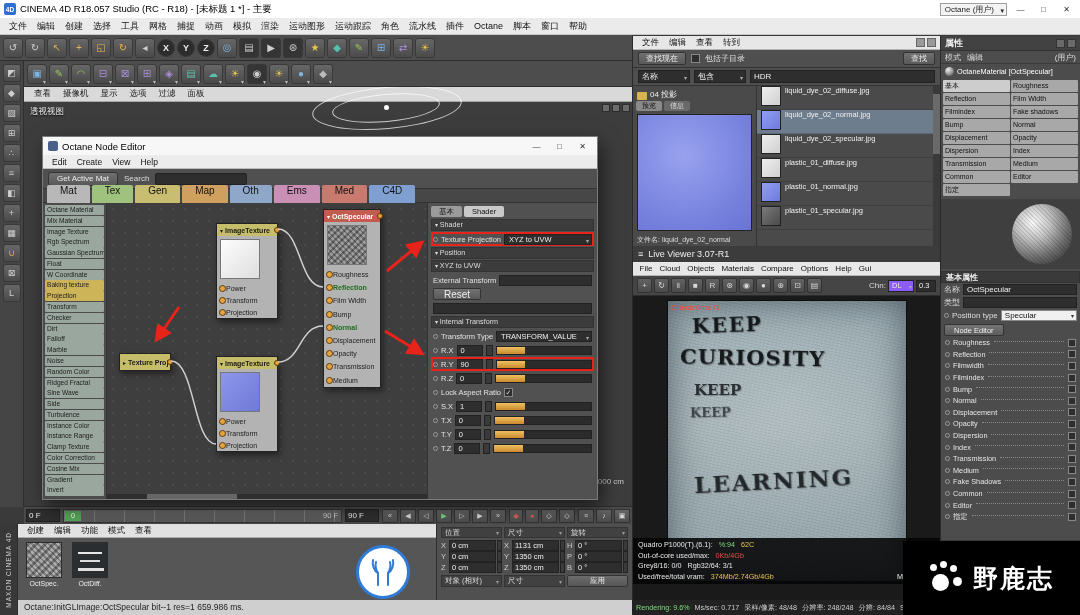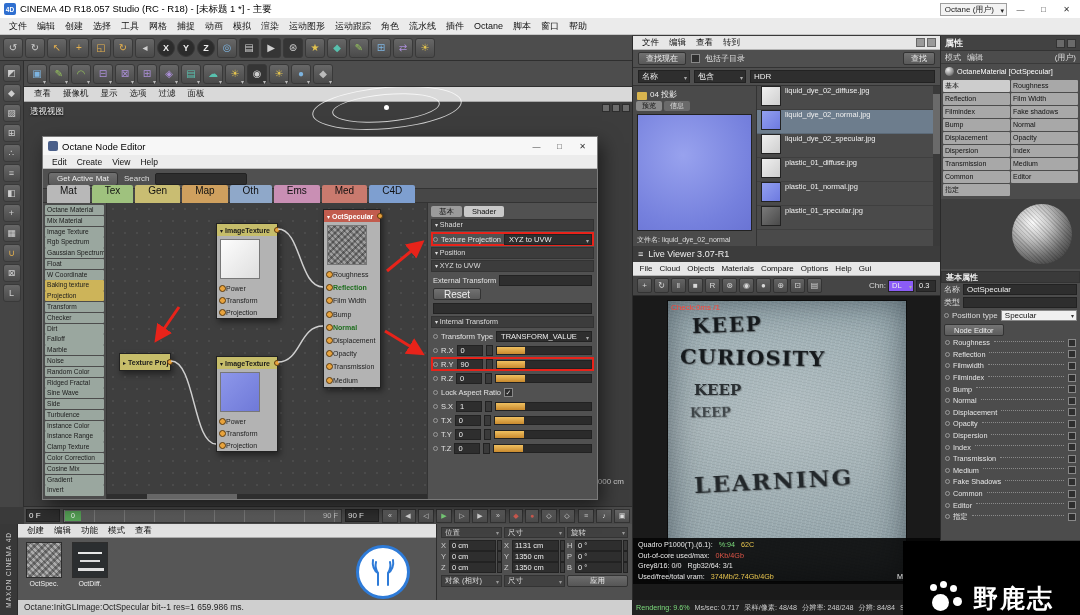--- a/index.html
+++ b/index.html
@@ -224,21 +224,21 @@
 .at-field{flex:1;height:11px;background:#2e2e2e;border:1px solid #222;color:#eee;line-height:9px;padding:0 3px;white-space:nowrap;overflow:hidden}
 .at-dd-white{flex:1;height:11px;background:#f0f0f0;border:1px solid #888;color:#111;line-height:9px;padding:0 10px 0 3px;position:relative;white-space:nowrap;overflow:hidden}
 .at-dd-white::after{content:"▾";position:absolute;right:2px;top:1px;font-size:6px;color:#333}
 .at-btnrow{height:15px;display:flex;align-items:center;padding:0 3px}
 .at-btn{background:linear-gradient(#747474,#5c5c5c);border:1px solid #333;border-radius:2px;color:#eee;font-size:7.5px;height:12px;line-height:11px;padding:0 9px}
 .at-toggle{display:flex;align-items:center;height:11.6px;padding:0 4px;gap:3px}
 .at-tl{flex:none;color:#e5e5e5;font-size:7.3px;white-space:nowrap}
 .lead{flex:1;border-bottom:1px dotted #8a8a8a;margin:0 1px 3px 1px}
 .at-check{width:8px;height:8px;background:#2e2e2e;border:1px solid #888;flex:none}
 
-#logo-area{left:903px;top:541px;width:177px;height:74px;background:#000;z-index:30;display:flex;align-items:flex-end;justify-content:center;gap:8px}
+#logo-area{left:903px;top:541px;width:177px;height:74px;background:#000;z-index:30;display:flex;align-items:center;justify-content:center;gap:8px}
 .paw{position:relative;width:36px;height:34px;flex:none}
 .paw b{position:absolute;background:#fff;border-radius:50%}
 .paw .p1{left:3px;top:13px;width:17px;height:17px}
 .paw .p2{left:1px;top:3px;width:7px;height:7px}
 .paw .p3{left:11px;top:0;width:7px;height:7px}
 .paw .p4{left:21px;top:4px;width:7px;height:7px}
 .paw .p5{left:24px;top:16px;width:9px;height:9px}
 #logo-text{font-size:25px;color:#fff;font-weight:bold;letter-spacing:2px}
 </style>
 </head>

